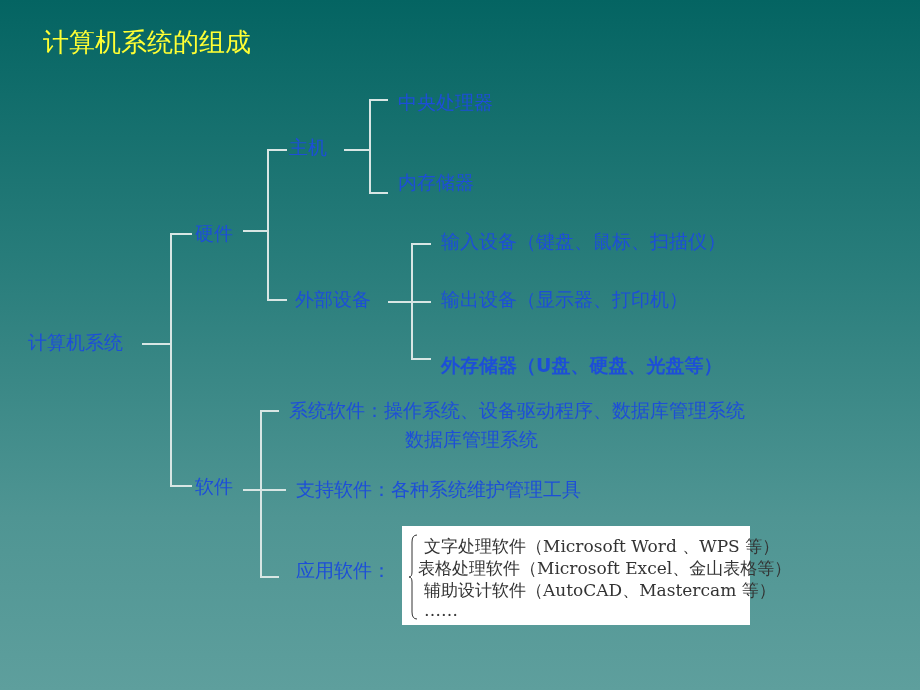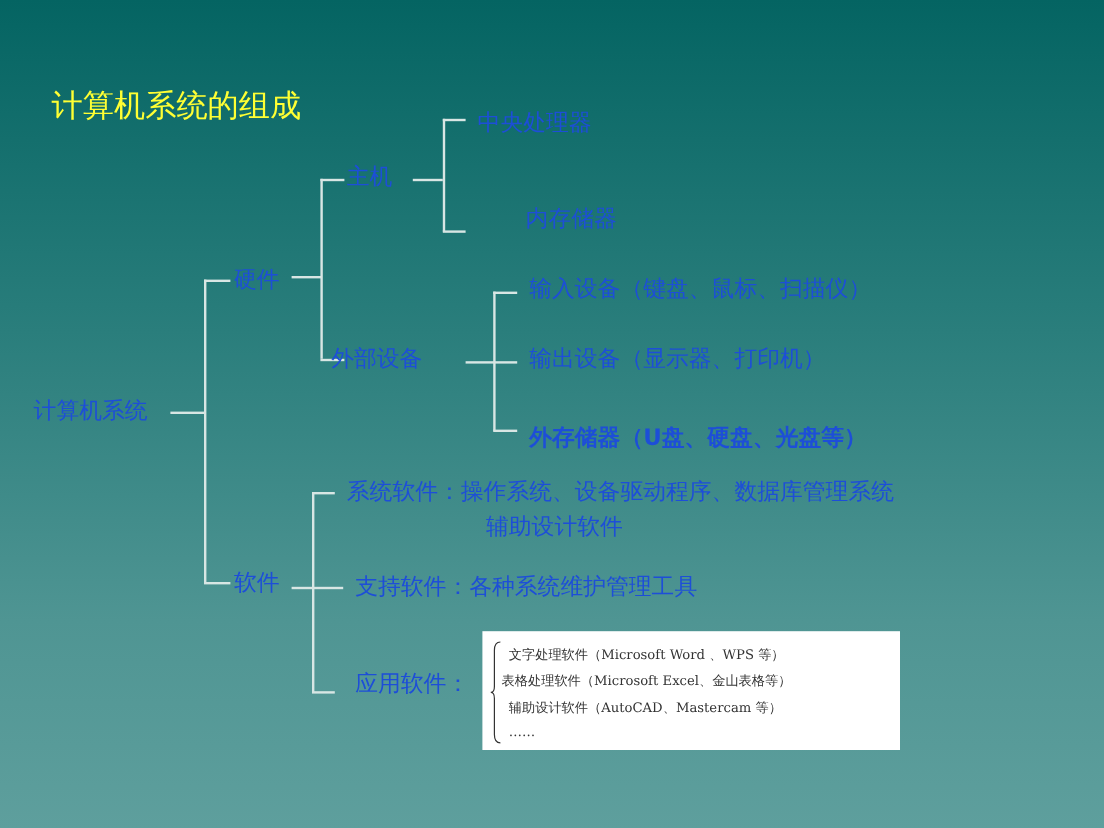--- a/index.html
+++ b/index.html
@@ -3,29 +3,29 @@
 <meta charset="utf-8">
 <style>
   html, body { margin:0; padding:0; }
   body {
     width:920px; height:690px; position:relative; overflow:hidden;
     background: linear-gradient(to bottom, #046462 0%, #2a7e7c 40%, #4f9593 75%, #5e9f9d 100%);
     font-family: "DejaVu Sans", "Liberation Sans", sans-serif;
     color:#ececec;
   }
   .t { position:absolute; font-size:19px; line-height:22px; white-space:nowrap; color:#1d4ed8; }
-  .title { position:absolute; left:43px; top:26px; font-size:26px; line-height:32px; color:#ffff33; white-space:nowrap;margin-top:47px; }
+  .title { position:absolute; left:43px; top:26px; font-size:26px; line-height:32px; color:#ffff33; white-space:nowrap; }
   .ln { position:absolute; background:#d8e6e4; }
   .h { height:1.5px; }
   .v { width:1.5px; }
   .box {
     position:absolute; left:402px; top:526px; width:348px; height:99px;
     background:#ffffff; color:#222; font-family:"DejaVu Serif","Liberation Serif",serif;
   }
-  .box .r { position:absolute; font-size:11px; line-height:16px; white-space:nowrap; color:#333; }
+  .box .r { position:absolute; font-size:17px; line-height:16px; white-space:nowrap; color:#333; }
   .brace { position:absolute; left:6px; top:8px; width:10px; height:86px; }
 </style>
 </head>
 <body>
 
 <div class="title">计算机系统的组成</div>
 
 <div class="t" style="left:28px;top:331px;">计算机系统</div>
 <div class="ln h" style="left:142px;top:343px;width:28px;"></div>
 <div class="ln v" style="left:170px;top:233px;height:252px;"></div>
@@ -37,39 +37,39 @@
 <div class="ln v" style="left:267px;top:149px;height:150px;"></div>
 <div class="ln h" style="left:267px;top:149px;width:20px;"></div>
 <div class="ln h" style="left:267px;top:299px;width:20px;"></div>
 
 <div class="t" style="left:289px;top:136px;">主机</div>
 <div class="ln h" style="left:344px;top:149px;width:25px;"></div>
 <div class="ln v" style="left:369px;top:99px;height:94px;"></div>
 <div class="ln h" style="left:369px;top:99px;width:19px;"></div>
 <div class="ln h" style="left:369px;top:192px;width:19px;"></div>
 <div class="t" style="left:398px;top:91px;">中央处理器</div>
-<div class="t" style="left:398px;top:171px;margin-left:40px;">内存储器</div>
+<div class="t" style="left:398px;top:171px;">内存储器</div>
 
-<div class="t" style="left:276px;top:288px;">外部设备</div>
+<div class="t" style="left:295px;top:288px;">外部设备</div>
 <div class="ln h" style="left:388px;top:301px;width:43px;"></div>
 <div class="ln v" style="left:411px;top:243px;height:116px;"></div>
 <div class="ln h" style="left:411px;top:243px;width:20px;"></div>
 <div class="ln h" style="left:411px;top:358px;width:20px;"></div>
 <div class="t" style="left:441px;top:230px;">输入设备（键盘、鼠标、扫描仪）</div>
 <div class="t" style="left:441px;top:288px;">输出设备（显示器、打印机）</div>
 <div class="t" style="left:441px;top:354px;font-weight:bold;">外存储器（U盘、硬盘、光盘等）</div>
 
 <div class="t" style="left:195px;top:475px;">软件</div>
 <div class="ln h" style="left:243px;top:489px;width:43px;"></div>
 <div class="ln v" style="left:260px;top:410px;height:167px;"></div>
 <div class="ln h" style="left:260px;top:410px;width:19px;"></div>
 <div class="ln h" style="left:260px;top:576px;width:19px;"></div>
 
 <div class="t" style="left:289px;top:399px;">系统软件：操作系统、设备驱动程序、数据库管理系统</div>
-<div class="t" style="left:405px;top:428px;">辅助设计软件</div>
+<div class="t" style="left:405px;top:428px;">数据库管理系统</div>
 <div class="t" style="left:296px;top:478px;">支持软件：各种系统维护管理工具</div>
 <div class="t" style="left:296px;top:559px;">应用软件：</div>
 
 <div class="box">
   <svg class="brace" viewBox="0 0 10 86">
     <path d="M9 1 Q4 1 4 8 L4 38 Q4 43 1 43 Q4 43 4 48 L4 78 Q4 85 9 85" fill="none" stroke="#333" stroke-width="1"></path>
   </svg>
   <div class="r" style="left:22px;top:12px;">文字处理软件（Microsoft   Word 、WPS 等）</div>
   <div class="r" style="left:22px;top:56px;">辅助设计软件（AutoCAD、Mastercam 等）</div>
   <div class="r" style="left:16px;top:34px;">表格处理软件（Microsoft   Excel、金山表格等）</div>

